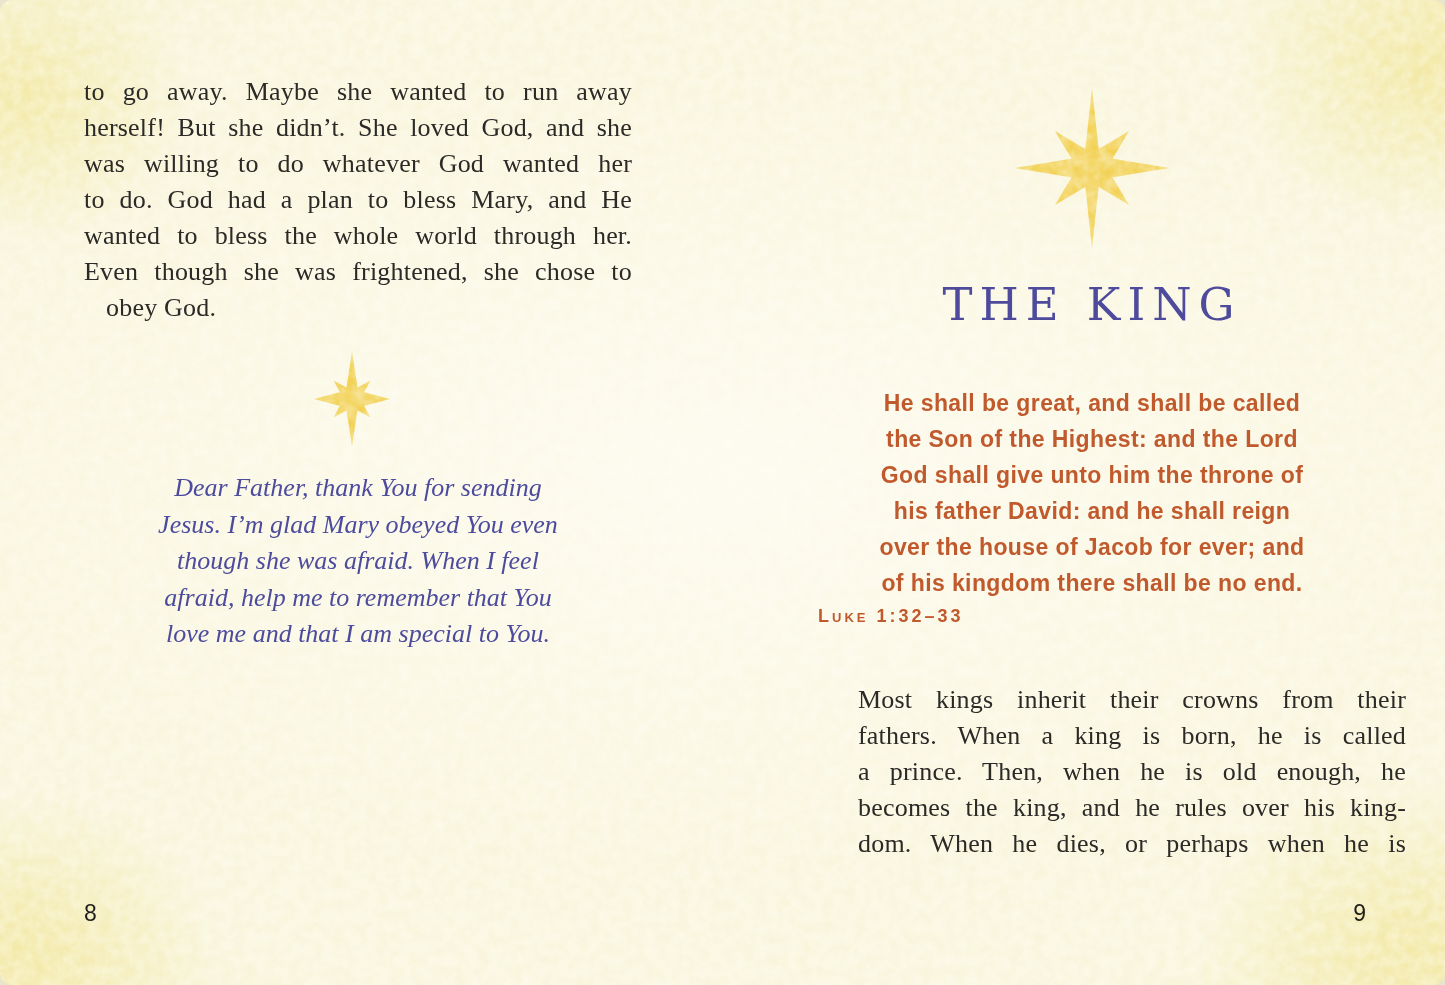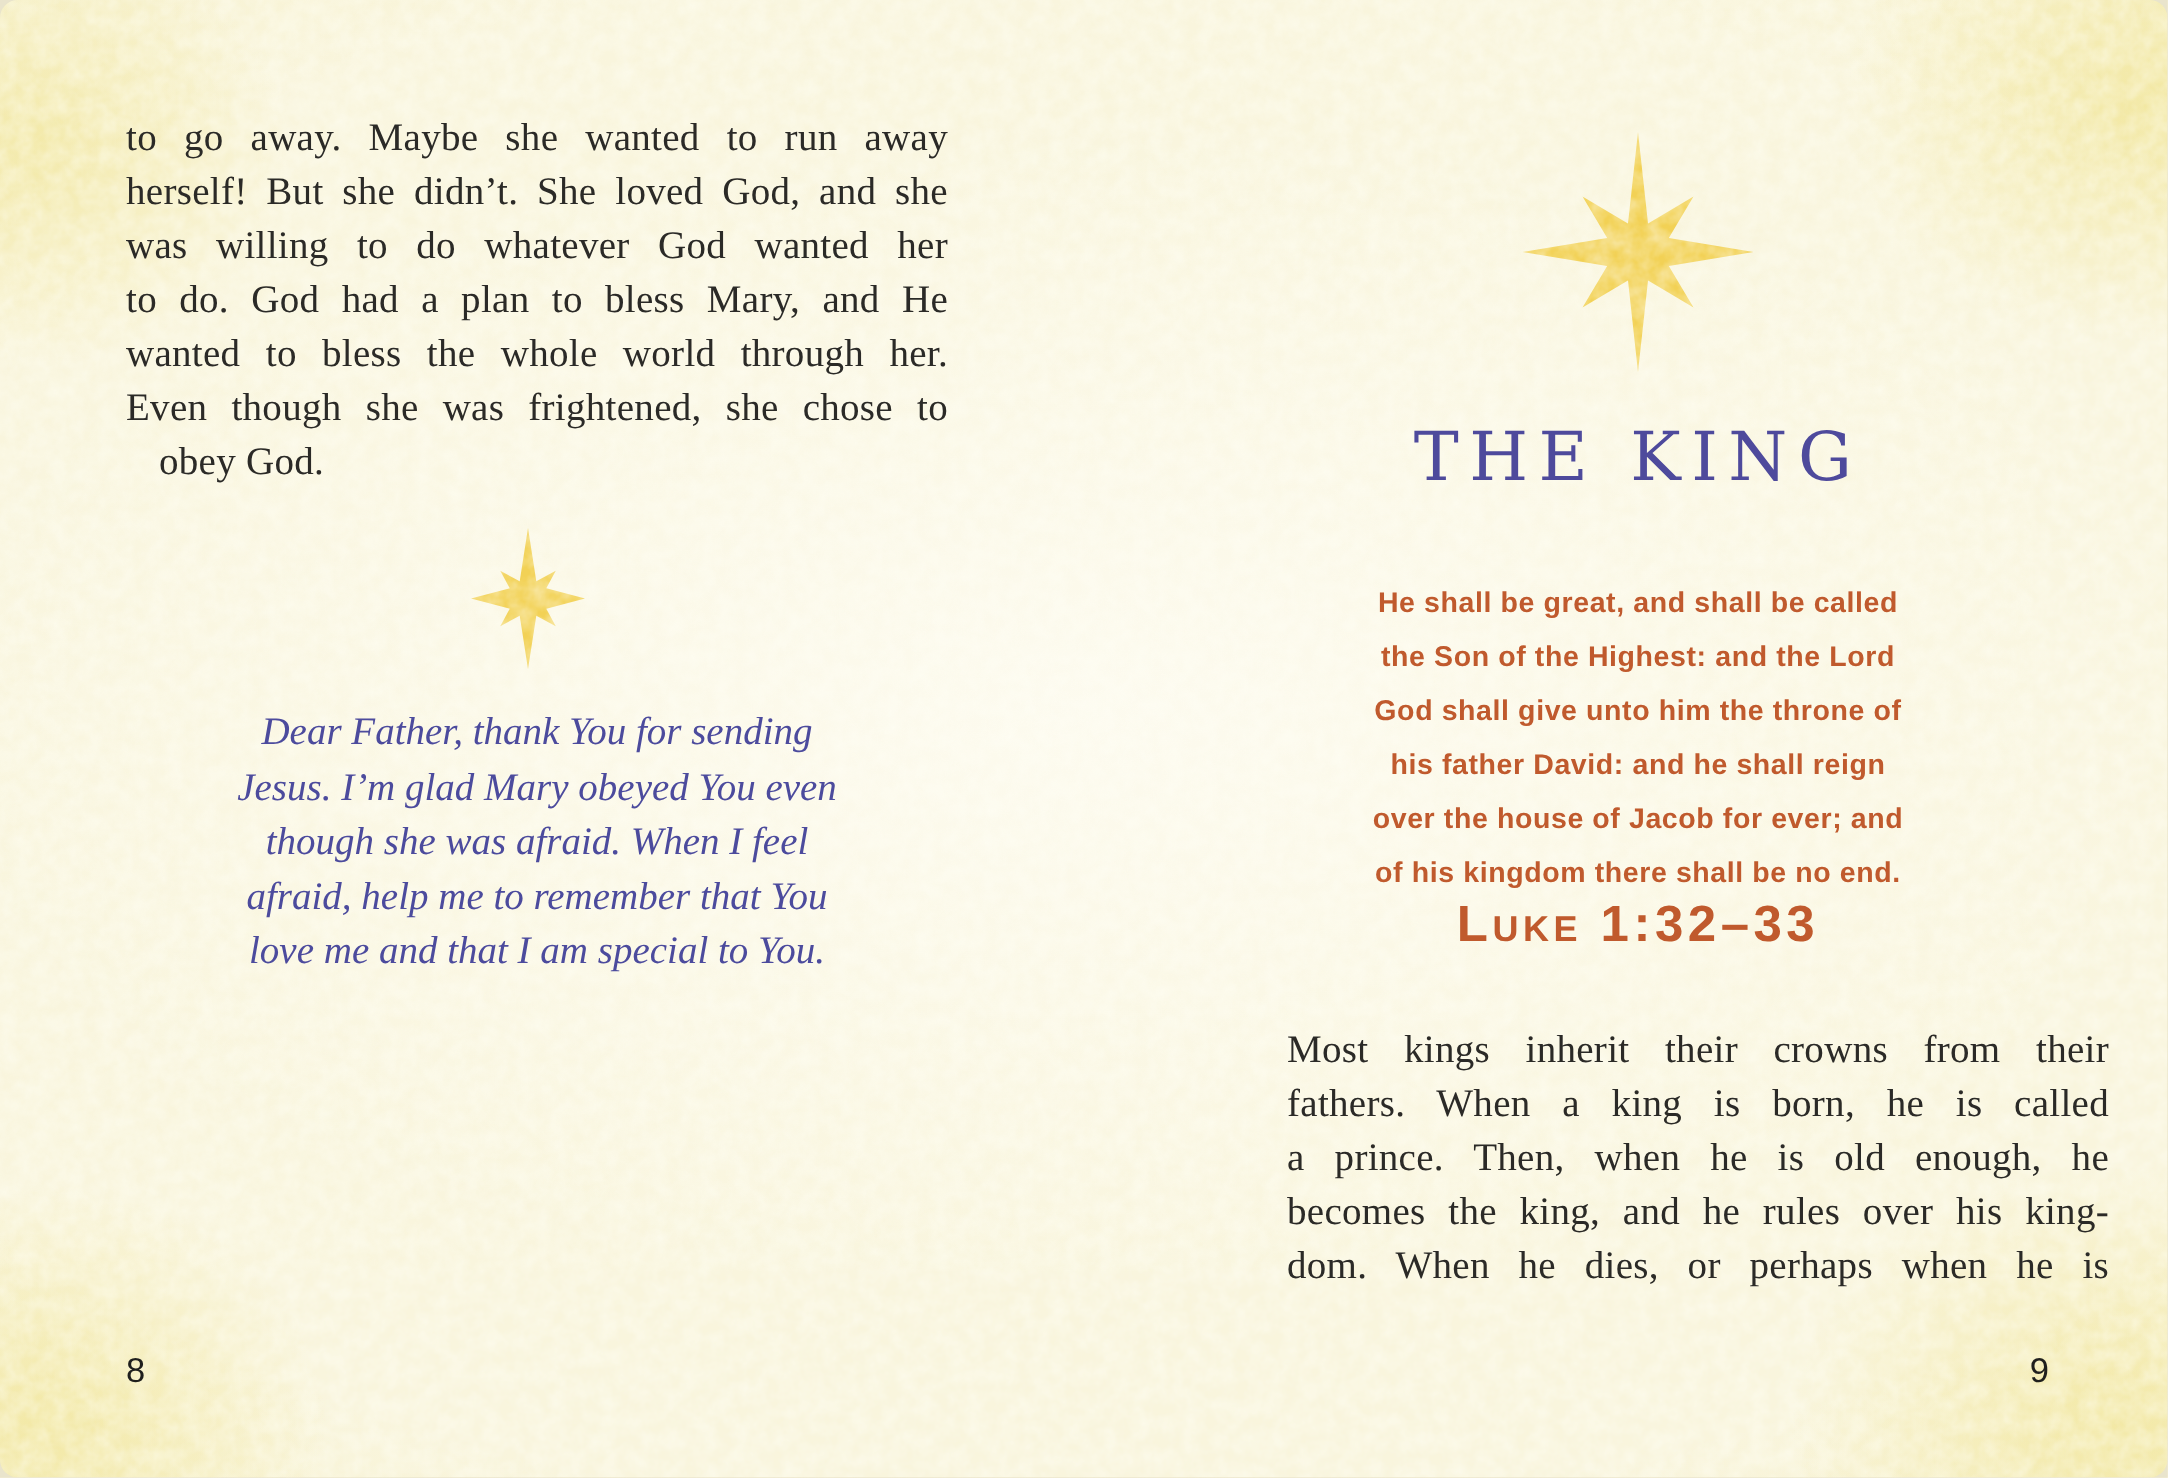--- a/index.html
+++ b/index.html
@@ -57,32 +57,32 @@
     font-size:45px; line-height:48px;
     letter-spacing:7px;
     color:#4e4a9c;
   }
 
   .scripture {
     left:818px; top:385px; width:548px;
     text-align:center;
     font-family:"Liberation Sans", sans-serif;
     font-weight:bold;
-    font-size:19px; line-height:36px;
+    font-size:23px; line-height:36px;
     color:#c05a2d;
     letter-spacing:.4px;
   }
 
   .reference {
     left:818px; top:601px; width:548px;
-    text-align:center;
+    text-align:left;
     font-family:"Liberation Sans", sans-serif;
     font-weight:bold;
     font-variant:small-caps;
-    font-size:34px; line-height:30px;
+    font-size:18px; line-height:30px;
     letter-spacing:3px;
     color:#c05a2d;
   }
 
   .page-number {
     position:absolute; z-index:2; top:900px;
     font-family:"Liberation Sans", sans-serif;
     font-size:23px; color:#1f1f1d;
   }
   .pn-left  { left:84px; }

